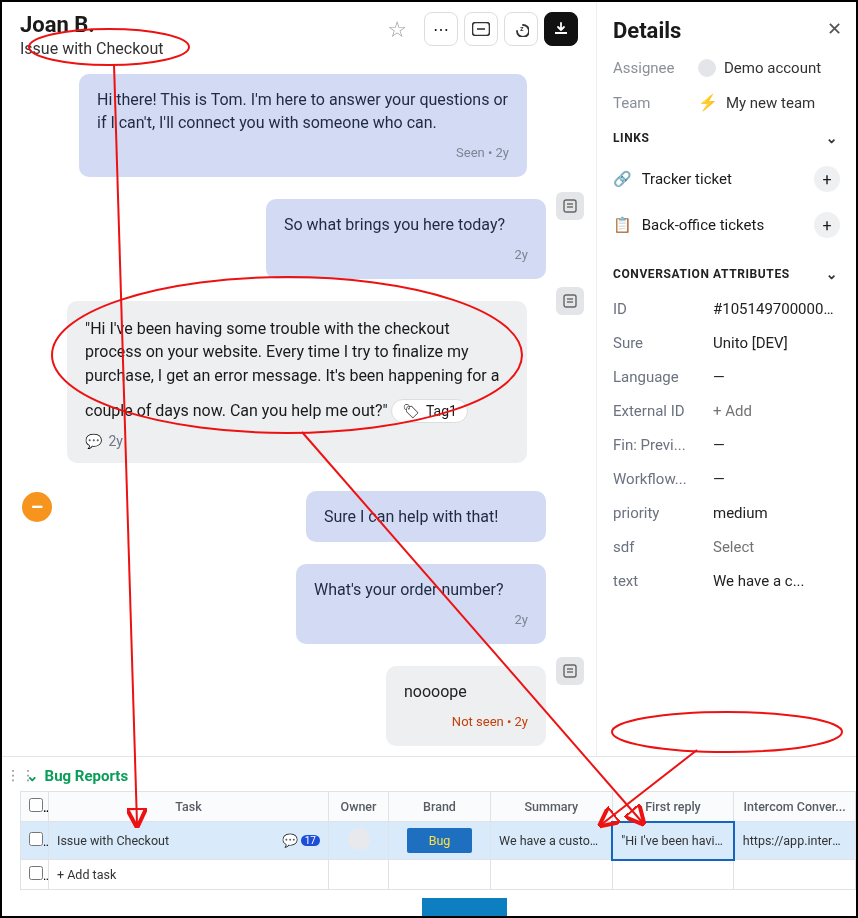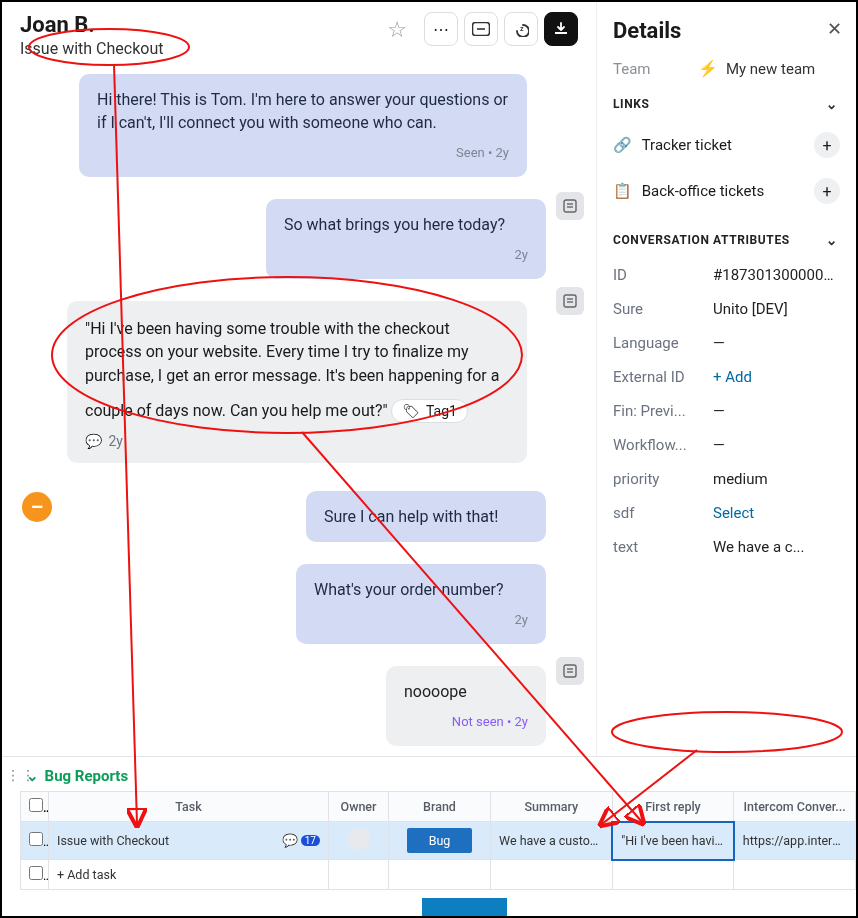--- a/index.html
+++ b/index.html
@@ -45,35 +45,35 @@
 
   .section-head { display:flex; align-items:center; justify-content:space-between; font-size:12px; font-weight:700; letter-spacing:0.6px; color:#222; margin-top:18px; margin-bottom:10px; padding-right:2px; }
   .chev { font-size:14px; color:#333; }
   .link-row { display:flex; align-items:center; justify-content:space-between; padding:10px 0; font-size:15px; }
   .link-row .lbl { display:flex; align-items:center; gap:10px; }
   .plus-btn { width:26px; height:26px; border-radius:50%; background:#eef0f2; display:flex; align-items:center; justify-content:center; font-size:16px; cursor:pointer; }
 
   .attr { display:flex; align-items:center; padding:8px 0; font-size:15px; }
   .attr .ak { width:100px; color:#6b7280; white-space:nowrap; overflow:hidden; text-overflow:ellipsis; }
   .attr .av { flex:1; color:#222; white-space:nowrap; overflow:hidden; text-overflow:ellipsis; }
-  .attr .av.muted { color:#0369a1; }
+  .attr .av.muted { color:#737373; }
 
   
   .table-pane { position:absolute; left:0; right:0; bottom:0; height:160px; border-top:1px solid #e3e5e8; background:#fff; padding-top:6px; }
   .dots { position:absolute; left:4px; top:10px; color:#888; font-size:14px; letter-spacing:1px; }
   .table-title { color:#0a9d58; font-weight:700; font-size:15px; margin:4px 0 6px 24px; display:flex; align-items:center; gap:6px; }
   table.grid { border-collapse:collapse; width:calc(100% - 18px); margin-left:18px; table-layout:fixed;padding-left:12px; }
   table.grid th, table.grid td { border:1px solid #dfe3e8; font-size:12.5px; padding:6px 8px; color:#333; overflow:hidden; white-space:nowrap; text-overflow:ellipsis; }
   table.grid th { background:#fafbfc; font-weight:500; color:#575d66; text-align:center; height:30px; }
   .col-check { width:28px; text-align:center; padding:0; }
   .col-task { width:280px; text-align:left; position:relative; }
   .col-status { width:102px; }
   .col-owner { width:60px; }
   tr.sel td { background:#d9ebfb; }
-  .status-pill { background:#1f6fc1; color:#ffffff; display:inline-block; padding:5px 22px; border-radius:2px; font-size:12.5px; }
+  .status-pill { background:#1f6fc1; color:#fde047; display:inline-block; padding:5px 22px; border-radius:2px; font-size:12.5px; }
   .chat-badge { display:inline-flex; align-items:center; gap:2px; color:#1f6fc1; font-size:13px; }
   .chat-badge .cnt { background:#1d4ed8; color:#fff; border-radius:8px; font-size:10px; padding:0 4px; }
   .first-reply-cell { border:2px solid #1565c0 !important; }
   .linkcell { color:#1f6fc1; }
   .owner-av { width:22px;height:22px;border-radius:50%;background:#e7e9ec;display:inline-block; }
   .addtask { color:#8a9099; text-align:left; }
   .blue-strip { position:absolute; bottom:0; left:420px; width:85px; height:18px; background:#0d7fc0; }
 
   input[type=checkbox]{ width:14px;height:14px; }
 
@@ -174,30 +174,37 @@
         <svg width="14" height="14" viewBox="0 0 14 14">
             <rect x="1" y="1" width="12" height="12" rx="2" fill="none" stroke="#666" stroke-width="1.4"></rect>
             <line x1="4" y1="5" x2="10" y2="5" stroke="#666" stroke-width="1.4"></line>
             <line x1="4" y1="8" x2="10" y2="8" stroke="#666" stroke-width="1.4"></line>
           </svg>
       </span>
 
       <div class="msg right" style="max-width:160px; margin-top:2px;">
         <div class="bubble grey">
           <span>noooope</span>
-          <div class="meta inside" style="color:#8b5cf6;">Not seen • 2y</div>
+          <div class="meta inside" style="color:#c2410c;">Not seen • 2y</div>
         </div>
       </div>
     </div>
   </div>
 
   <div class="sidebar">
     <h3>Details</h3>
     <span class="close-x">✕</span>
 
+    <div class="kv">
+      <span class="k">Assignee</span>
+      <span class="v">
+          <span class="avatar-dot"></span>
+          <span>Demo account</span>
+        </span>
+    </div>
     <div class="kv">
       <span class="k">Team</span>
       <span class="v">
           <span class="bolt">⚡</span>
           <span>My new team</span>
         </span>
     </div>
 
     <div class="section-head">
       <span>LINKS</span>
@@ -218,21 +225,21 @@
       <span class="plus-btn">+</span>
     </div>
 
     <div class="section-head">
       <span>CONVERSATION ATTRIBUTES</span>
       <span class="chev">⌄</span>
     </div>
 
     <div class="attr">
         <span class="ak">ID</span>
-        <span class="av">#18730130000000</span>
+        <span class="av">#10514970000000</span>
       </div>
     <div class="attr">
         <span class="ak">Sure</span>
         <span class="av">Unito [DEV]</span>
       </div>
     <div class="attr">
         <span class="ak">Language</span>
         <span class="av">—</span>
       </div>
     <div class="attr">

